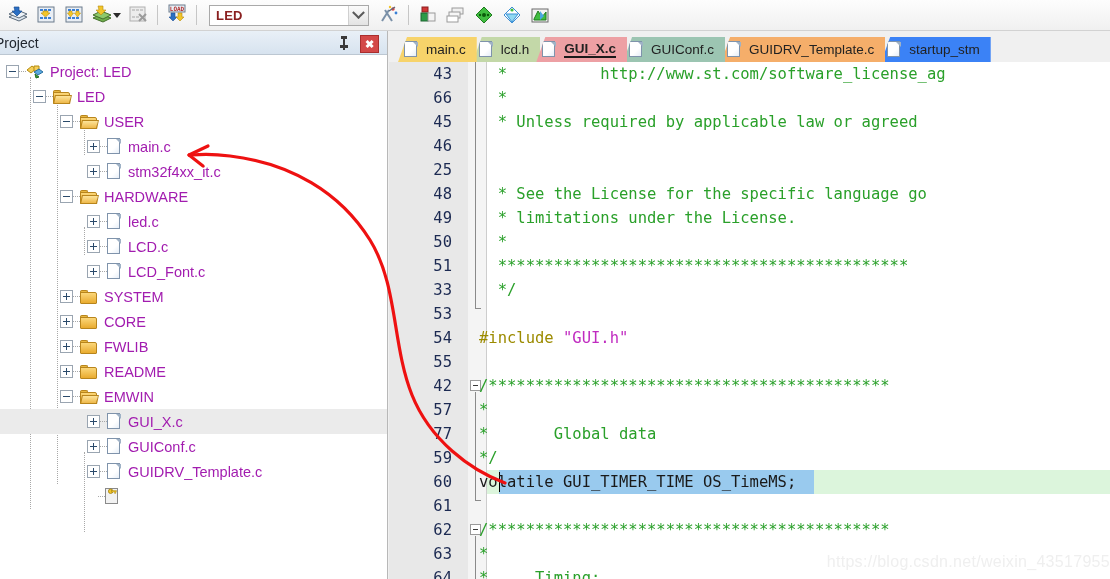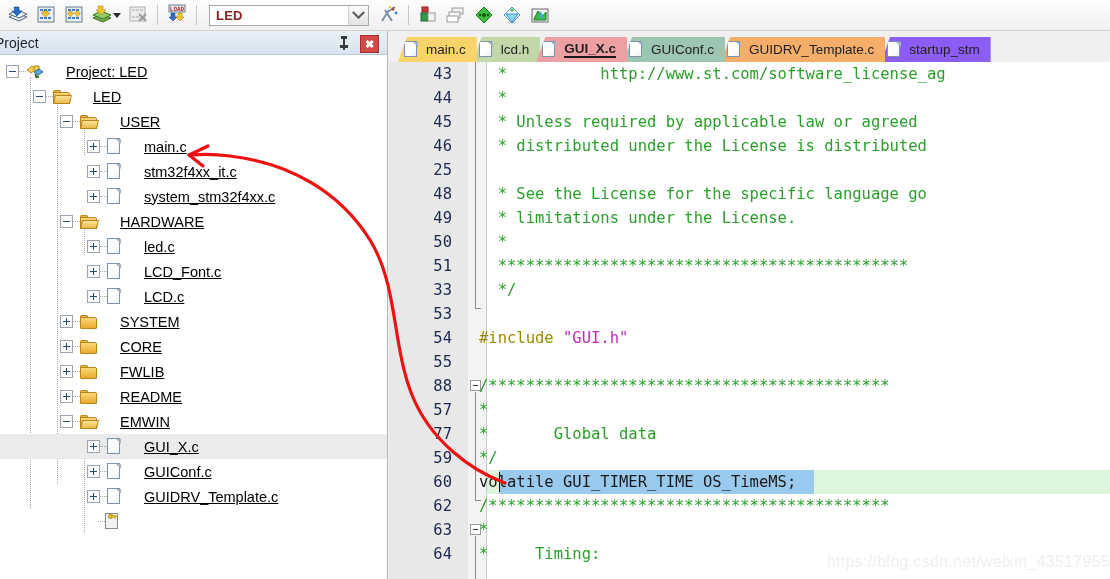--- a/index.html
+++ b/index.html
@@ -109,21 +109,21 @@
     font-size: 14.5px;
     color: #1b2838;
   }
   .trow {
     height: 25px;
     display: flex; align-items: center;
     position: relative;
     white-space: nowrap;
   }
   .trow.sel { background: #ebebeb; }
-  .tlabel { margin-left: 22px; color: #000000; text-decoration: underline; }
+  .tlabel { margin-left: 6px; color: #a21caf; }
 
   .expander {
     width: 11px; height: 11px;
     border: 1px solid #9aa5b1;
     background: #ffffff;
     display: inline-flex; align-items: center; justify-content: center;
     position: relative; flex: none;
   }
   .expander::before {
     content: ""; position: absolute;
@@ -564,30 +564,20 @@
             <span style="width: 87px; flex: 0 0 auto;"></span>
             <span class="expander plus"></span>
             <span class="dotstub"></span>
             <span class="ic doc">
               <span class="page"></span>
               <span class="fold"></span>
             </span>
             <span class="tlabel">stm32f4xx_it.c</span>
           </div>
           <div class="trow">
-            <span style="width: 87px; flex: 0 0 auto;"></span>
-            <span class="expander plus"></span>
-            <span class="dotstub"></span>
-            <span class="ic doc">
-              <span class="page"></span>
-              <span class="fold"></span>
-            </span>
-            <span class="tlabel">system_stm32f4xx.c</span>
-          </div>
-          <div class="trow">
             <span style="width: 60px; flex: 0 0 auto;"></span>
             <span class="expander "></span>
             <span class="dotstub"></span>
             <span class="ic folder open">
               <span class="tab"></span>
               <span class="back"></span>
               <span class="front"></span>
             </span>
             <span class="tlabel">HARDWARE</span>
           </div>
@@ -602,31 +592,31 @@
             <span class="tlabel">led.c</span>
           </div>
           <div class="trow">
             <span style="width: 87px; flex: 0 0 auto;"></span>
             <span class="expander plus"></span>
             <span class="dotstub"></span>
             <span class="ic doc">
               <span class="page"></span>
               <span class="fold"></span>
             </span>
-            <span class="tlabel">LCD_Font.c</span>
+            <span class="tlabel">LCD.c</span>
           </div>
           <div class="trow">
             <span style="width: 87px; flex: 0 0 auto;"></span>
             <span class="expander plus"></span>
             <span class="dotstub"></span>
             <span class="ic doc">
               <span class="page"></span>
               <span class="fold"></span>
             </span>
-            <span class="tlabel">LCD.c</span>
+            <span class="tlabel">LCD_Font.c</span>
           </div>
           <div class="trow">
             <span style="width: 60px; flex: 0 0 auto;"></span>
             <span class="expander plus"></span>
             <span class="dotstub"></span>
             <span class="ic folder">
               <span class="tab"></span>
               <span class="back"></span>
             </span>
             <span class="tlabel">SYSTEM</span>
@@ -749,21 +739,21 @@
           </span>
           <span class="tablabel">GUIConf.c</span>
         </div>
         <div class="etab" style="background: rgb(245, 174, 106); z-index: 6;">
           <span class="ic doc tabdoc">
             <span class="page"></span>
             <span class="fold"></span>
           </span>
           <span class="tablabel">GUIDRV_Template.c</span>
         </div>
-        <div class="etab" style="background: #8b5cf6; z-index: 5;">
+        <div class="etab" style="background: #3b82f6; z-index: 5;">
           <span class="ic doc tabdoc">
             <span class="page"></span>
             <span class="fold"></span>
           </span>
           <span class="tablabel">startup_stm</span>
         </div>
       </div>
 
     <div class="editor-body">
       <div class="gutter"></div>
@@ -775,37 +765,38 @@
 
       <div class="foldbox" style="left:81px; top:318px;"></div>
       <div class="foldline" style="left:86px; top:330px; height:108px;"></div>
       <div class="foldtick" style="left:86px; top:438px;"></div>
 
       <div class="foldbox" style="left:81px; top:462px;"></div>
       <div class="foldline" style="left:86px; top:474px; height:43px;"></div>
 
       <div class="code-lines" id="code-lines">
           <div class="cline"><span class="lno">43</span><span class="ctext" style="position: relative;"><span class="cm">  *          http://www.st.com/software_license_ag</span></span></div>
-          <div class="cline"><span class="lno">44</span><span class="ctext" style="position: relative;"><span class="cm">  *</span></span></div>
+          <div class="cline"><span class="lno">66</span><span class="ctext" style="position: relative;"><span class="cm">  *</span></span></div>
           <div class="cline"><span class="lno">45</span><span class="ctext" style="position: relative;"><span class="cm">  * Unless required by applicable law or agreed</span></span></div>
-          <div class="cline"><span class="lno">46</span><span class="ctext" style="position: relative;"><span class="cm">  * distributed under the License is distributed</span></span></div>
+          <div class="cline"><span class="lno">46</span></div>
           <div class="cline"><span class="lno">25</span></div>
           <div class="cline"><span class="lno">48</span><span class="ctext" style="position: relative;"><span class="cm">  * See the License for the specific language go</span></span></div>
           <div class="cline"><span class="lno">49</span><span class="ctext" style="position: relative;"><span class="cm">  * limitations under the License.</span></span></div>
           <div class="cline"><span class="lno">50</span><span class="ctext" style="position: relative;"><span class="cm">  *</span></span></div>
           <div class="cline"><span class="lno">51</span><span class="ctext" style="position: relative;"><span class="cm">  ********************************************</span></span></div>
           <div class="cline"><span class="lno">33</span><span class="ctext" style="position: relative;"><span class="cm">  */</span></span></div>
           <div class="cline"><span class="lno">53</span><span class="ctext" style="position: relative;"><span class="plain"></span></span></div>
           <div class="cline"><span class="lno">54</span><span class="ctext" style="position: relative;"><span class="pp">#include </span><span class="str">"GUI.h"</span></span></div>
           <div class="cline"><span class="lno">55</span><span class="ctext" style="position: relative;"><span class="plain"></span></span></div>
-          <div class="cline"><span class="lno">88</span><span class="ctext" style="position: relative;"><span class="cm">/*******************************************</span></span></div>
+          <div class="cline"><span class="lno">42</span><span class="ctext" style="position: relative;"><span class="cm">/*******************************************</span></span></div>
           <div class="cline"><span class="lno">57</span><span class="ctext" style="position: relative;"><span class="cm">*</span></span></div>
           <div class="cline"><span class="lno">77</span><span class="ctext" style="position: relative;"><span class="cm">*       Global data</span></span></div>
           <div class="cline"><span class="lno">59</span><span class="ctext" style="position: relative;"><span class="cm">*/</span></span></div>
           <div class="cline"><div class="hl-line"></div><div class="hl-sel"></div><div class="caret-bar"></div><span class="lno">60</span><span class="ctext" style="position: relative;"><span class="plain">volatile GUI_TIMER_TIME OS_TimeMS;</span></span></div>
+          <div class="cline"><span class="lno">61</span><span class="ctext" style="position: relative;"><span class="plain"></span></span></div>
           <div class="cline"><span class="lno">62</span><span class="ctext" style="position: relative;"><span class="cm">/*******************************************</span></span></div>
           <div class="cline"><span class="lno">63</span><span class="ctext" style="position: relative;"><span class="cm">*</span></span></div>
           <div class="cline"><span class="lno">64</span><span class="ctext" style="position: relative;"><span class="cm">*     Timing:</span></span></div>
         </div>
 
       <span class="watermark">https://blog.csdn.net/weixin_43517955</span>
     </div>
   </div>
 
   <svg class="anno">

